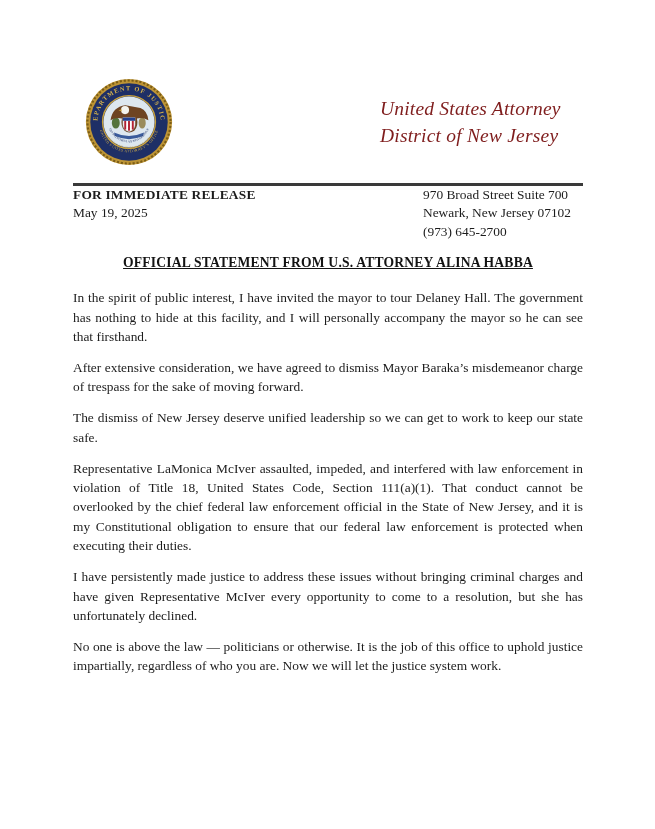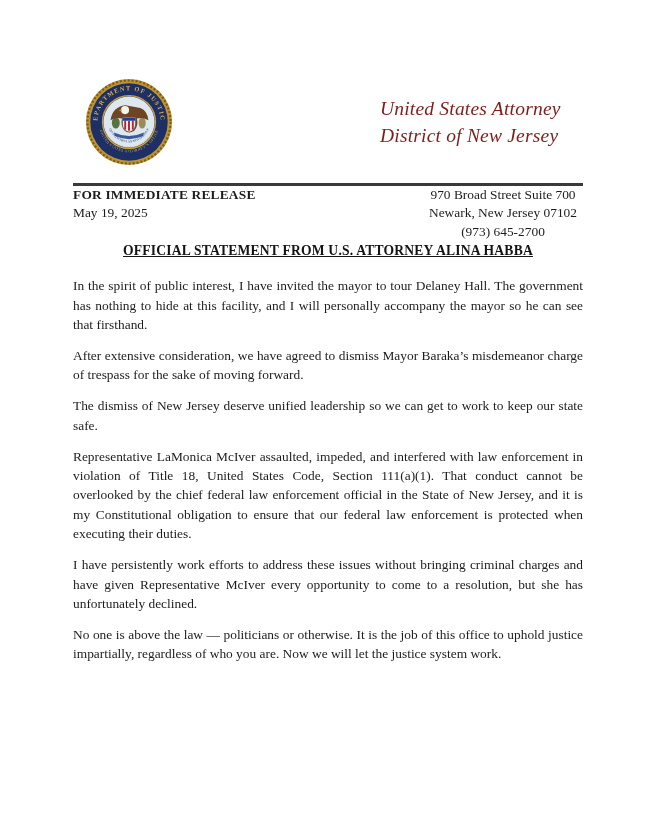--- a/index.html
+++ b/index.html
@@ -21,23 +21,23 @@
     font-size:19.5px; font-weight:normal; font-style:italic;
     line-height:26.5px; letter-spacing:0.2px; color:#7f1d1d;
     white-space:nowrap;
   }
   .rule { margin-top:17px; height:2.5px; background:#3a3a3a; }
   .release-row {
     display:flex; justify-content:space-between;
     font-size:13.4px; line-height:18.6px; color:#1c1c1c;
   }
   .release-label { font-weight:bold; letter-spacing:0.2px; }
-  .release-right { width:160px; text-align:center; }
+  .release-right { width:160px; text-align:left; }
   .title {
-    margin:2px 0 0; text-align:center;
+    margin:14px 0 0; text-align:center;
     font-size:13.6px; font-weight:bold;
     text-decoration:underline; letter-spacing:0.2px; color:#141414;
   }
   .body { margin-top:17px; }
   .body p {
     margin:0 0 11.5px;
     font-size:13.4px; line-height:19.4px;
     text-align:justify; color:#1c1c1c;
   }
 </style>
@@ -111,17 +111,17 @@
     </div>
   </section>
 
   <h1 class="title">OFFICIAL STATEMENT FROM U.S. ATTORNEY ALINA HABBA</h1>
 
   <main class="body">
     <p>In the spirit of public interest, I have invited the mayor to tour Delaney Hall. The government has nothing to hide at this facility, and I will personally accompany the mayor so he can see that firsthand.</p>
     <p>After extensive consideration, we have agreed to dismiss Mayor Baraka’s misdemeanor charge of trespass for the sake of moving forward.</p>
     <p>The dismiss of New Jersey deserve unified leadership so we can get to work to keep our state safe.</p>
     <p>Representative LaMonica McIver assaulted, impeded, and interfered with law enforcement in violation of Title 18, United States Code, Section 111(a)(1). That conduct cannot be overlooked by the chief federal law enforcement official in the State of New Jersey, and it is my Constitutional obligation to ensure that our federal law enforcement is protected when executing their duties.</p>
-    <p>I have persistently work efforts to address these issues without bringing criminal charges and have given Representative McIver every opportunity to come to a resolution, but she has unfortunately declined.</p>
+    <p>I have persistently made justice to address these issues without bringing criminal charges and have given Representative McIver every opportunity to come to a resolution, but she has unfortunately declined.</p>
     <p>No one is above the law — politicians or otherwise. It is the job of this office to uphold justice impartially, regardless of who you are. Now we will let the justice system work.</p>
   </main>
 
 </div>
 
 </body></html>

